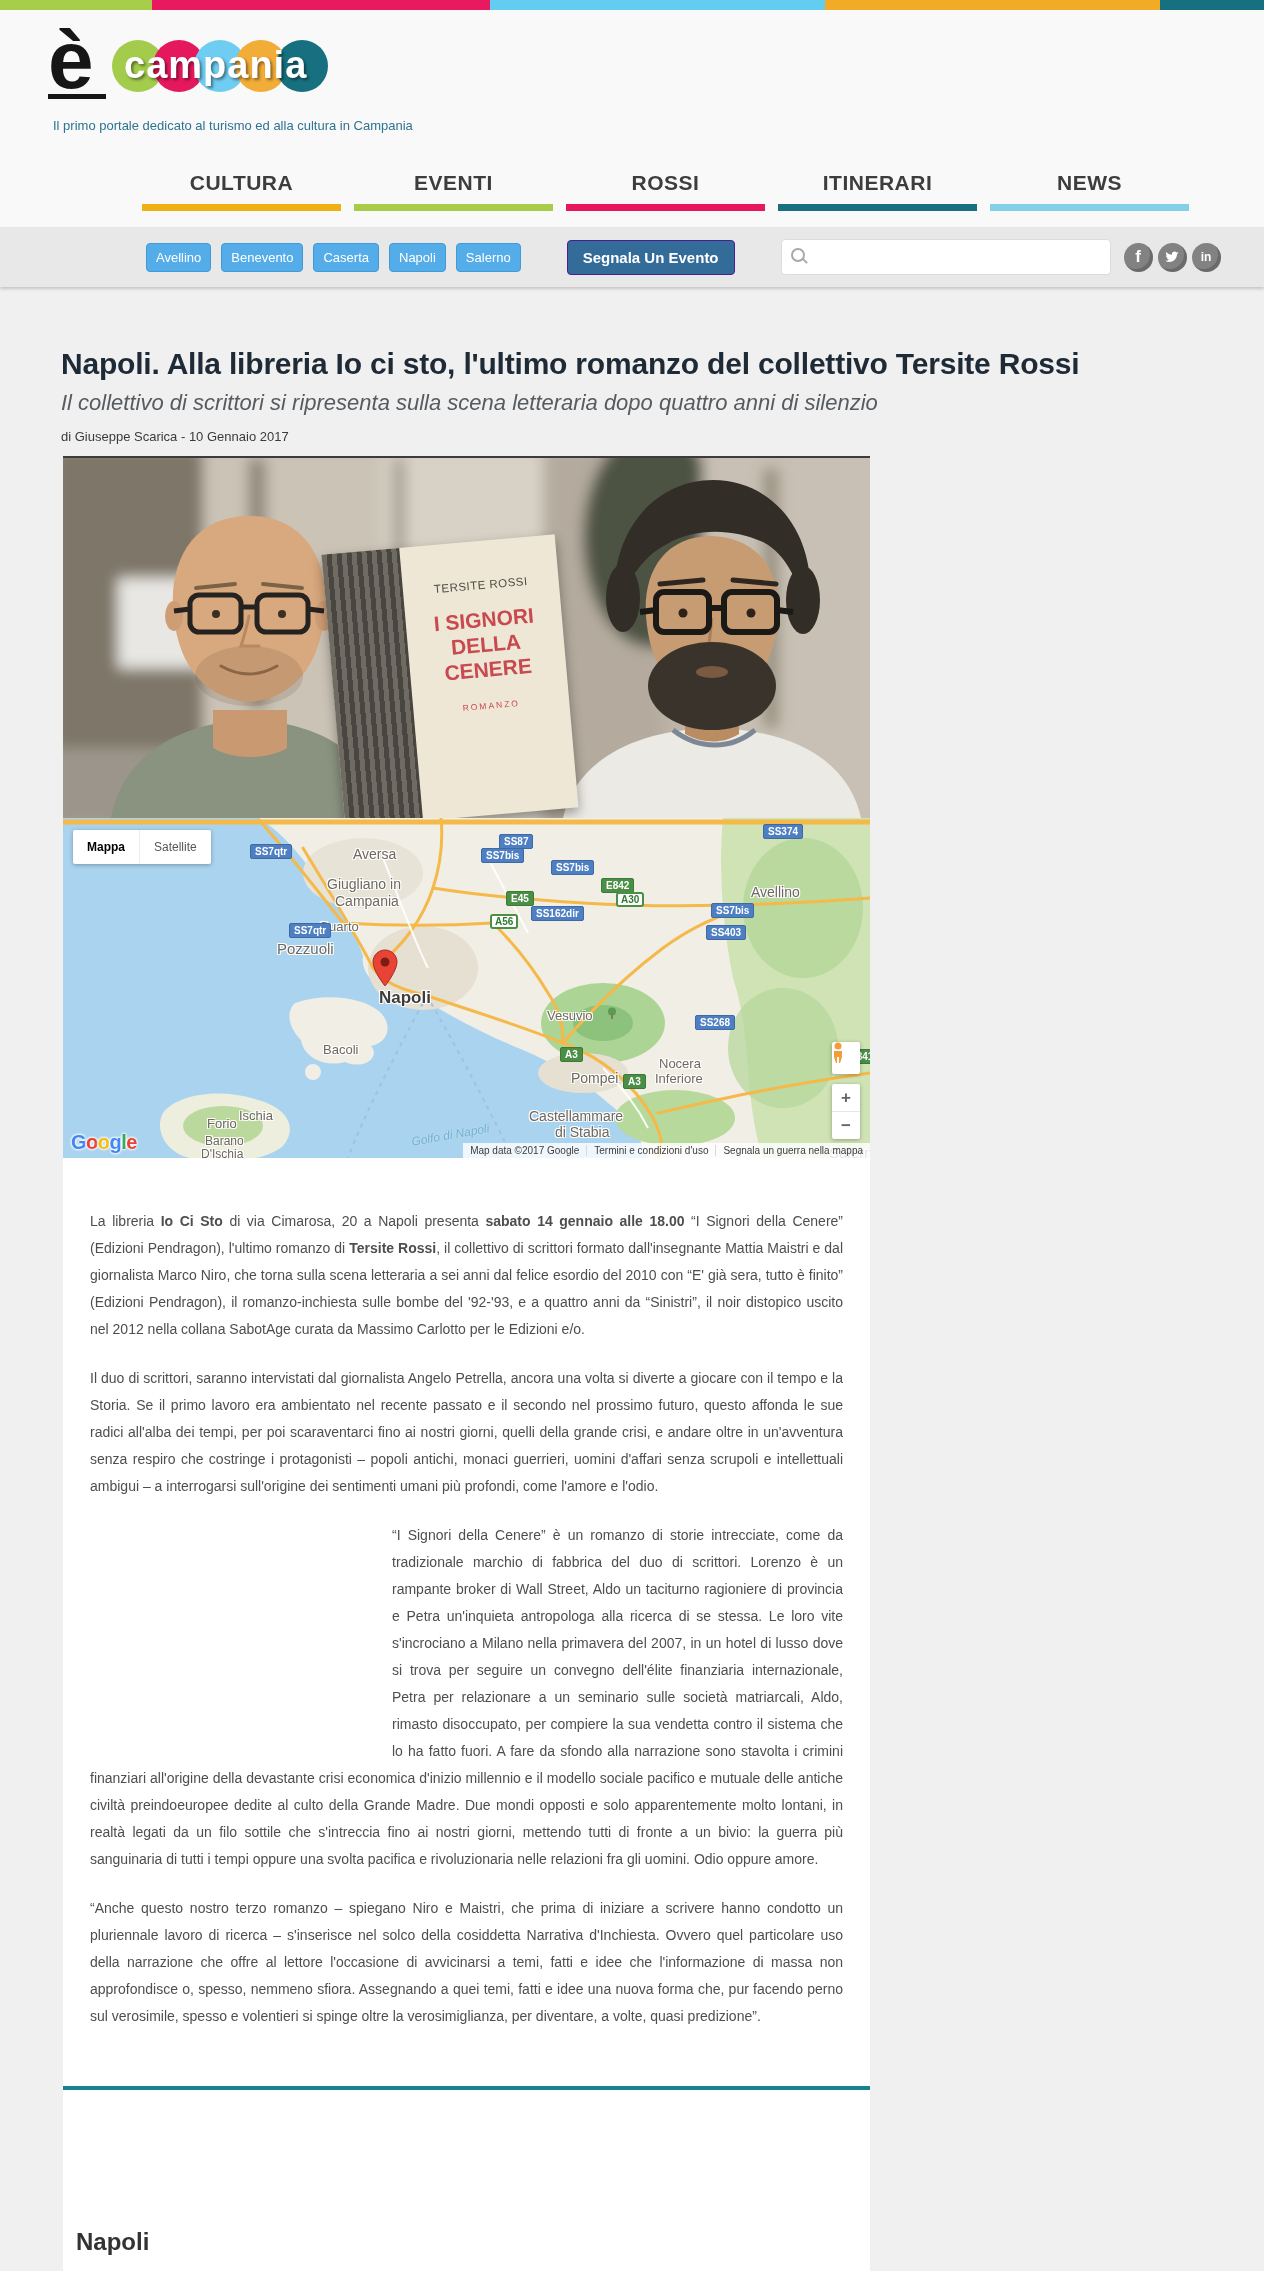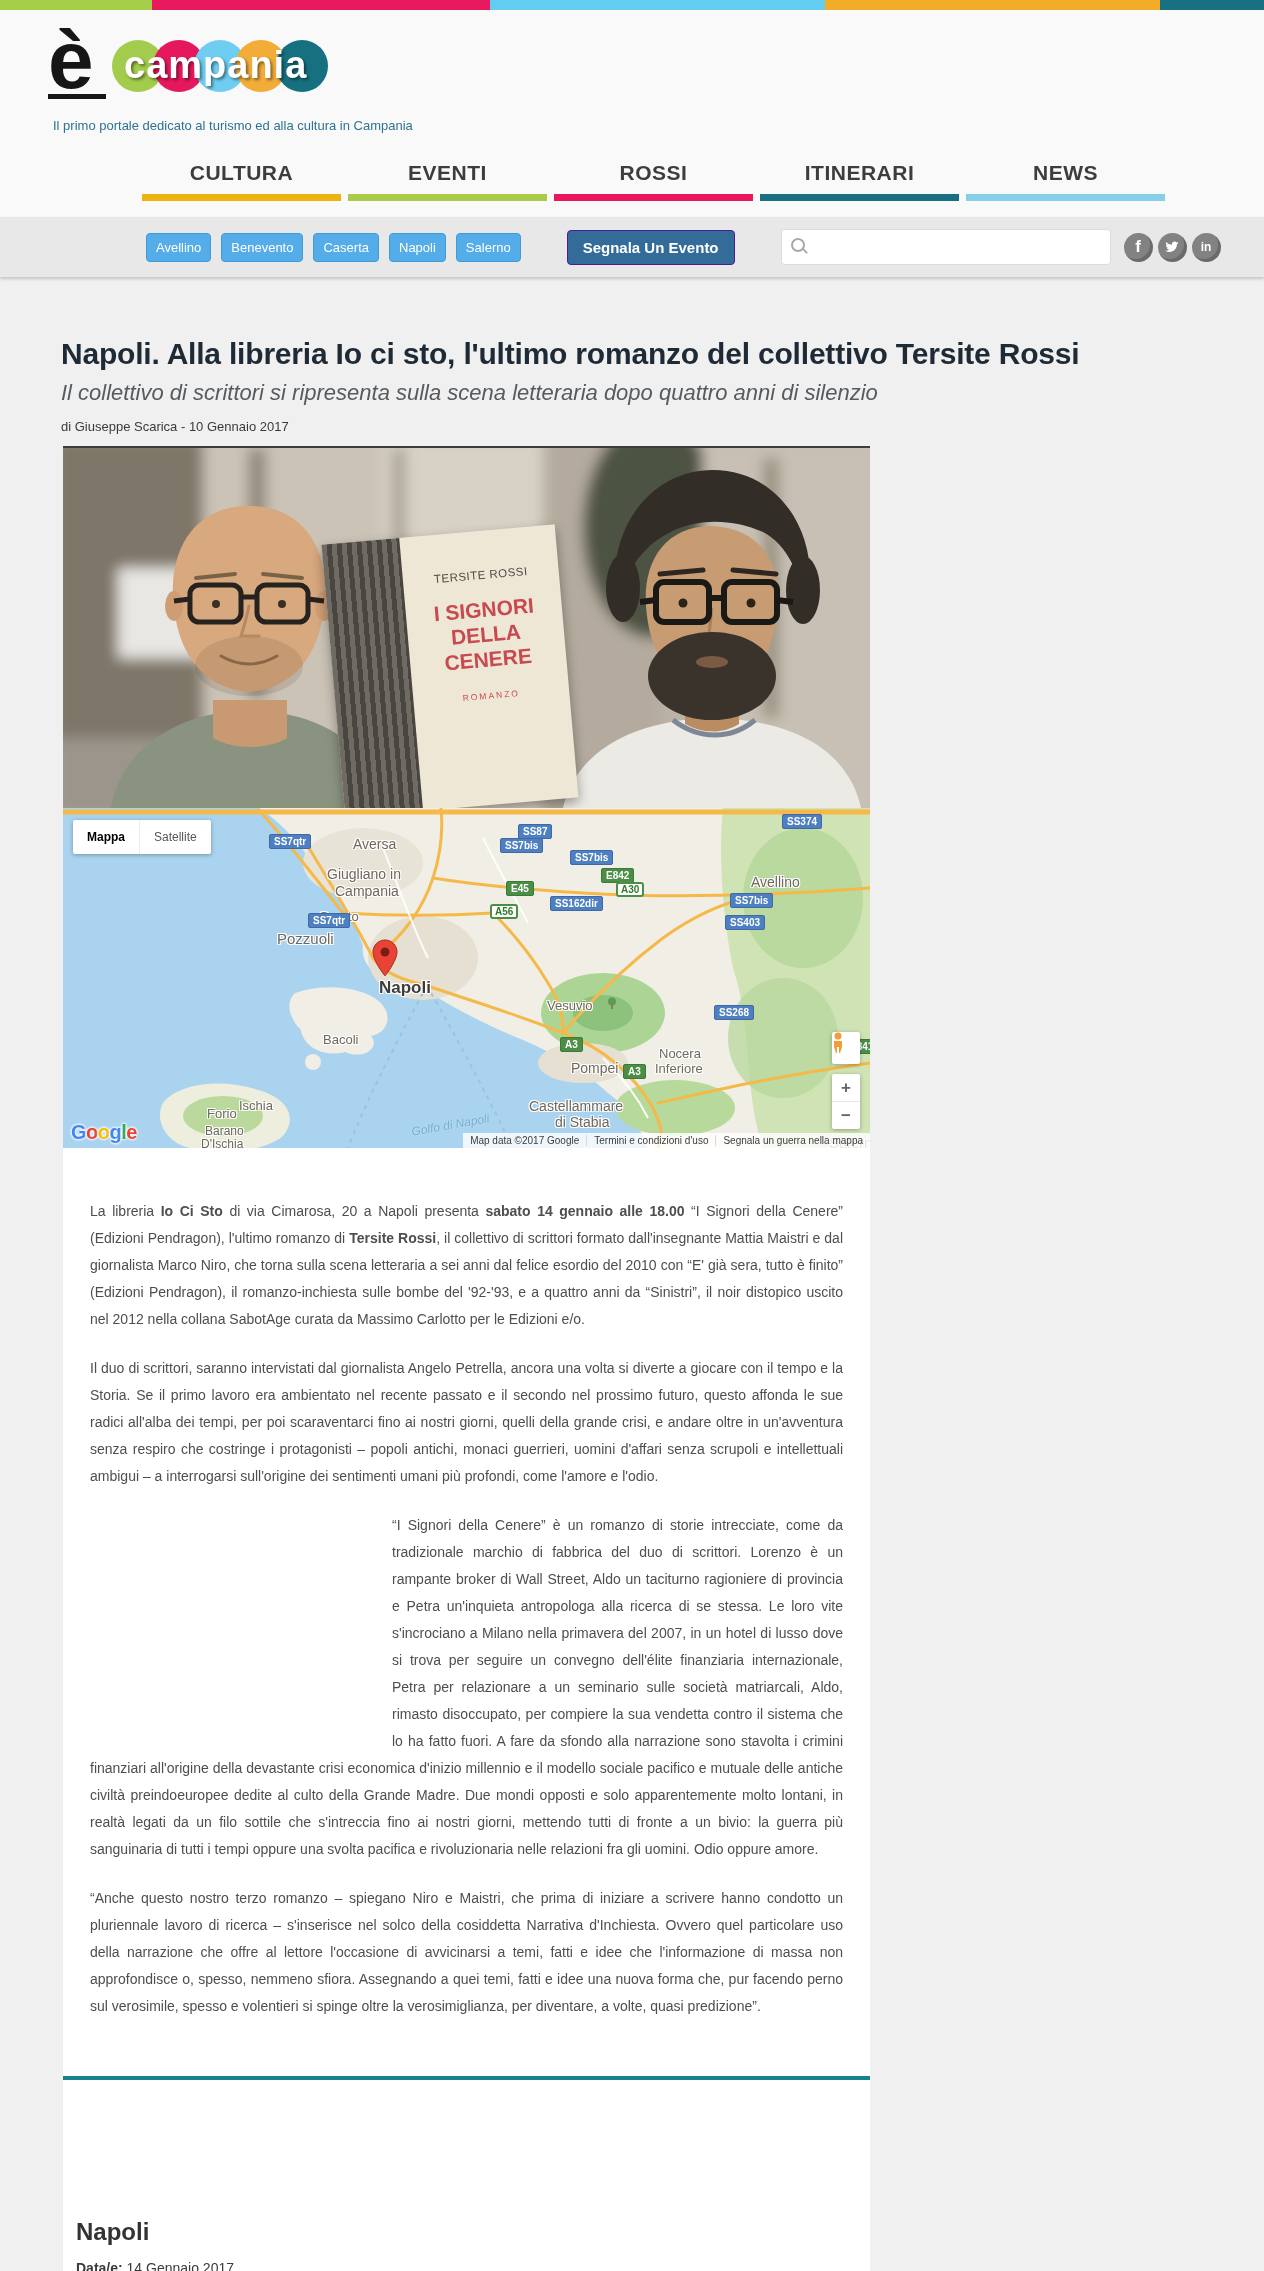--- a/index.html
+++ b/index.html
@@ -10,21 +10,21 @@
   
   .site-header{background:#f9f9f9;padding:16px 0 16px 0;}
   .logo-row{margin-left:48px;display:flex;align-items:center;height:80px;cursor:pointer;width:300px;}
   .logo-e{font-size:82px;font-weight:bold;color:#161616;line-height:.85;position:relative;top:-4px;}
   .logo-e::after{content:"";display:block;width:58px;height:5px;background:#161616;margin-top:0px;}
   .logo-circles{position:relative;margin-left:6px;display:flex;align-items:center;height:64px;}
   .lc{width:52px;height:52px;border-radius:50%;margin-left:-11px;}
   .lc:first-child{margin-left:0;}
   .logo-word{position:absolute;left:12px;top:50%;transform:translateY(-52%);color:#fff;font-weight:bold;font-size:38px;letter-spacing:1px;text-shadow:2px 2px 3px rgba(0,0,0,.45);}
   .tagline{margin:12px 0 0 53px;color:#2e7391;font-size:13px;}
-  .nav{display:flex;gap:7px;margin:28px 0 0 142px;}
+  .nav{display:flex;gap:13px;margin:38px 0 0 142px;}
   .nav-item{width:199px;text-align:center;padding-bottom:9px;border-bottom:7px solid #ccc;font-size:21px;font-weight:bold;color:#3d3d3d;letter-spacing:.5px;cursor:pointer;}
   
   .subnav{height:60px;background:#e8e8e8;display:flex;align-items:center;padding-left:146px;box-shadow:0 2px 3px rgba(0,0,0,.18);position:relative;z-index:2;}
   .city-btn{background:#54ade9;color:#fff;border:1px solid #3f9bd8;border-radius:4px;font-size:13px;padding:6px 9px;margin-right:10px;cursor:pointer;font-family:inherit;}
   .cta-btn{margin-left:36px;background:#336b99;color:#fff;border:1px solid #4c1d95;border-radius:4px;font-weight:bold;font-size:15px;padding:8px 15px;cursor:pointer;font-family:inherit;}
   .search-wrap{margin-left:46px;position:relative;}
   .search-input{width:286px;height:34px;border:1px solid #dcdcdc;border-radius:4px;padding:0 10px 0 32px;font-size:14px;color:#333;background:#fff;}
   .search-icon{position:absolute;left:10px;top:9px;width:10px;height:10px;border:2px solid #a8a8a8;border-radius:50%;}
   .search-icon::after{content:"";position:absolute;left:9px;top:10px;width:6px;height:2px;background:#a8a8a8;transform:rotate(45deg);}
   .socials{display:flex;margin-left:8px;}
@@ -49,21 +49,21 @@
   
   .map{position:relative;width:807px;height:340px;overflow:hidden;background:#a9d3ee;}
   .map svg{position:absolute;left:0;top:0;}
   .gmap-btns{position:absolute;left:10px;top:12px;background:#fff;border-radius:2px;box-shadow:0 1px 4px rgba(0,0,0,.3);display:flex;font-size:12px;z-index:6;}
   .gmap-btn{padding:10px 14px;color:#565656;cursor:pointer;}
   .gmap-btn.active{font-weight:bold;color:#000;}
   .gmap-btn+.gmap-btn{border-left:1px solid #ececec;}
   .map-label{position:absolute;white-space:nowrap;z-index:3;}
   .town{color:#6e685e;text-shadow:-1px -1px 0 #fff,1px -1px 0 #fff,-1px 1px 0 #fff,1px 1px 0 #fff;}
   .town.bold{color:#3c3c3c;font-weight:bold;}
-  .badge-blue{background:#4d7fc2;color:#fff;font-size:10px;font-weight:bold;padding:1px 4px;border-radius:2px;border:1px solid #3e69a5;margin-left:19px;}
+  .badge-blue{background:#4d7fc2;color:#fff;font-size:10px;font-weight:bold;padding:1px 4px;border-radius:2px;border:1px solid #3e69a5;}
   .badge-green{background:#4b8f47;color:#fff;font-size:10px;font-weight:bold;padding:1px 4px;border-radius:2px;border:1px solid #3c7a39;}
   .badge-outline{background:#fff;color:#2f7a2e;font-size:10px;font-weight:bold;padding:0 3px;border-radius:3px;border:2px solid #4b8f47;}
   .sea-label{color:#74aed2;font-style:italic;transform:rotate(-10deg);text-shadow:0 0 2px #cfe8f8;}
   .marker{position:absolute;z-index:4;}
   .pegman{position:absolute;right:10px;top:224px;width:28px;height:32px;background:#fff;border-radius:2px;box-shadow:0 1px 4px rgba(0,0,0,.3);display:flex;align-items:center;justify-content:center;cursor:pointer;z-index:6;}
   .zoomctl{position:absolute;right:10px;top:266px;width:28px;background:#fff;border-radius:2px;box-shadow:0 1px 4px rgba(0,0,0,.3);z-index:6;}
   .zbtn{height:27px;line-height:27px;text-align:center;color:#666;font-size:17px;font-weight:bold;cursor:pointer;}
   .zbtn+.zbtn{border-top:1px solid #e6e6e6;}
   .tree-icon{position:absolute;left:543px;top:189px;z-index:3;}
   .attrib{position:absolute;right:0;bottom:0;background:rgba(255,255,255,.82);display:flex;height:15px;align-items:center;z-index:7;}

